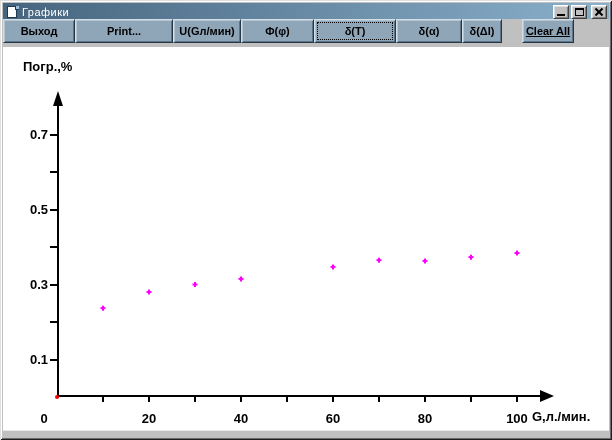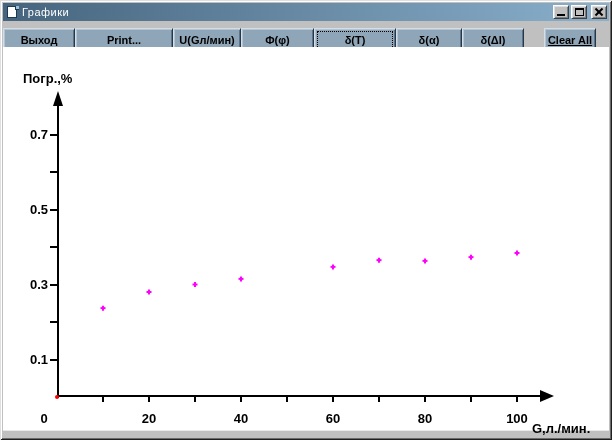--- a/index.html
+++ b/index.html
@@ -24,36 +24,36 @@
     border:1px solid;border-color:#ffffff #404040 #404040 #ffffff;
     box-shadow: inset 1px 1px 0 #dfdfdf, inset -1px -1px 0 #808080;
   }
   .win-btn.close{margin-left:2px;}
   .glyph-min{position:absolute;left:3px;bottom:2px;width:8px;height:2px;background:#000;}
   .glyph-max{position:absolute;left:3px;top:2px;width:9px;height:8px;border:1px solid #000;border-top-width:2px;}
   .glyph-x{position:absolute;left:3px;top:2px;width:8px;height:8px;}
   .glyph-x::before,.glyph-x::after{content:"";position:absolute;left:-1px;top:3px;width:10px;height:2px;background:#000;}
   .glyph-x::before{transform:rotate(45deg);}
   .glyph-x::after{transform:rotate(-45deg);}
-  .toolbar{position:absolute;left:3px;top:28px;right:3px;height:24px;display:flex;align-items:stretch;background:#c0c0c0;}
+  .toolbar{position:absolute;left:3px;top:19px;right:3px;height:24px;display:flex;align-items:stretch;background:#c0c0c0;}
   .tb-btn{
     position:relative;height:24px;padding:0;background:#8fa5b8;color:#000;
     font-weight:bold;font-size:11px;white-space:nowrap;
     border:1px solid;border-color:#d3dfe8 #24384a #24384a #d3dfe8;
     box-shadow: inset 1px 1px 0 #b4c4d1, inset -1px -1px 0 #5d7388;
   }
   .tb-btn.focused::after{content:"";position:absolute;inset:2px;border:1px dotted #000;}
   .tb-spacer{width:20px;height:24px;background:#c0c0c0;flex:0 0 auto;}
   .content{
     position:absolute;left:3px;top:47px;right:3px;bottom:3px;
     background:#fff;border-bottom:6px solid #c0c0c0;
     box-shadow: inset 0 -1px 0 #e8e8e8;
   }
   .chart-svg{position:absolute;left:0;top:0;z-index:2;pointer-events:none;}
-  .lbl{position:absolute;z-index:3;color:#000;font-weight:bold;font-size:13px;white-space:nowrap;margin-top:12px;}
+  .lbl{position:absolute;z-index:3;color:#000;font-weight:bold;font-size:13px;white-space:nowrap;}
   .chart-title{left:80px;right:12px;top:56px;text-align:center;letter-spacing:1px;}
   .y-title{left:23px;top:59px;}
   .x-title{left:532px;top:409px;}
 </style>
 </head>
 <body>
 
 <div class="window">
 
   <div class="titlebar">
@@ -75,21 +75,21 @@
     </span>
   </div>
 
   <div class="toolbar">
       <button class="tb-btn" style="width: 72px;">Выход</button>
       <button class="tb-btn" style="width: 98px;">Print...</button>
       <button class="tb-btn" style="width: 68px;">U(Gл/мин)</button>
       <button class="tb-btn" style="width: 73px;">Ф(φ)</button>
       <button class="tb-btn focused" style="width: 82px;">δ(T)</button>
       <button class="tb-btn" style="width: 66px;">δ(α)</button>
-      <button class="tb-btn" style="width: 62px;">δ(ΔI)</button>
+      <button class="tb-btn" style="width: 40px;">δ(ΔI)</button>
       <div class="tb-spacer"></div>
       <button class="tb-btn" style="width: 52px; text-decoration: underline;">Clear All</button>
     </div>
 
   <div class="content"></div>
 
   <div class="lbl y-title">Погр.,%</div>
   <div class="lbl x-title">G,л./мин.</div>
 
   <svg class="chart-svg" width="612" height="440">

